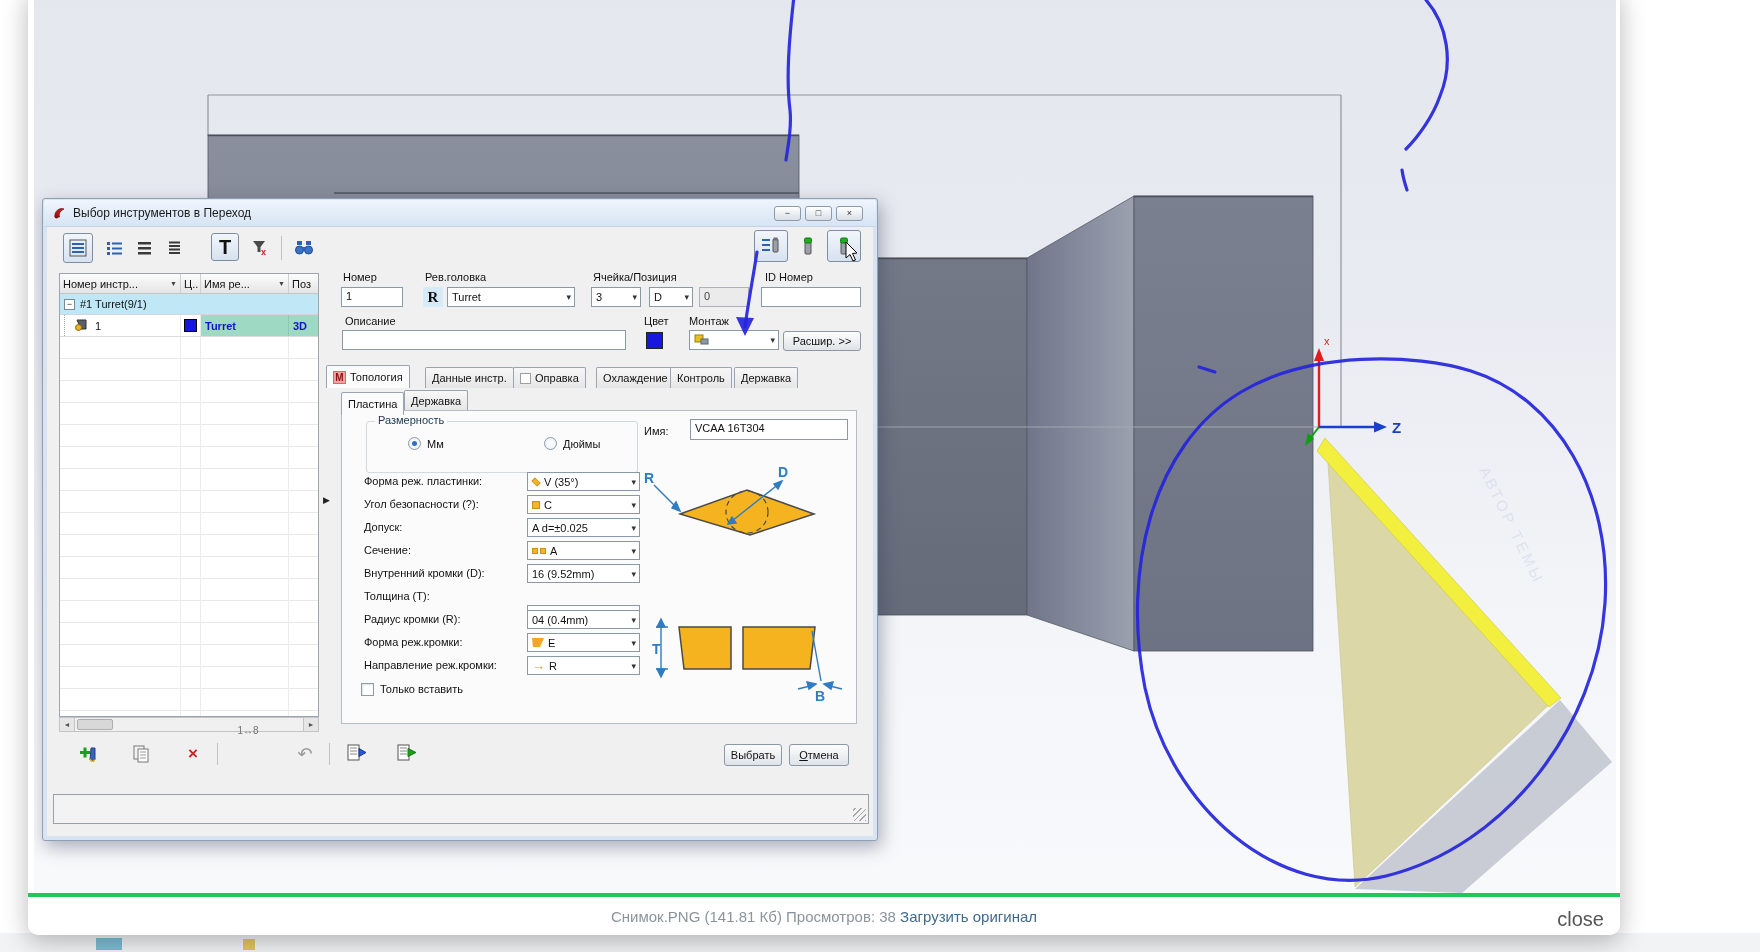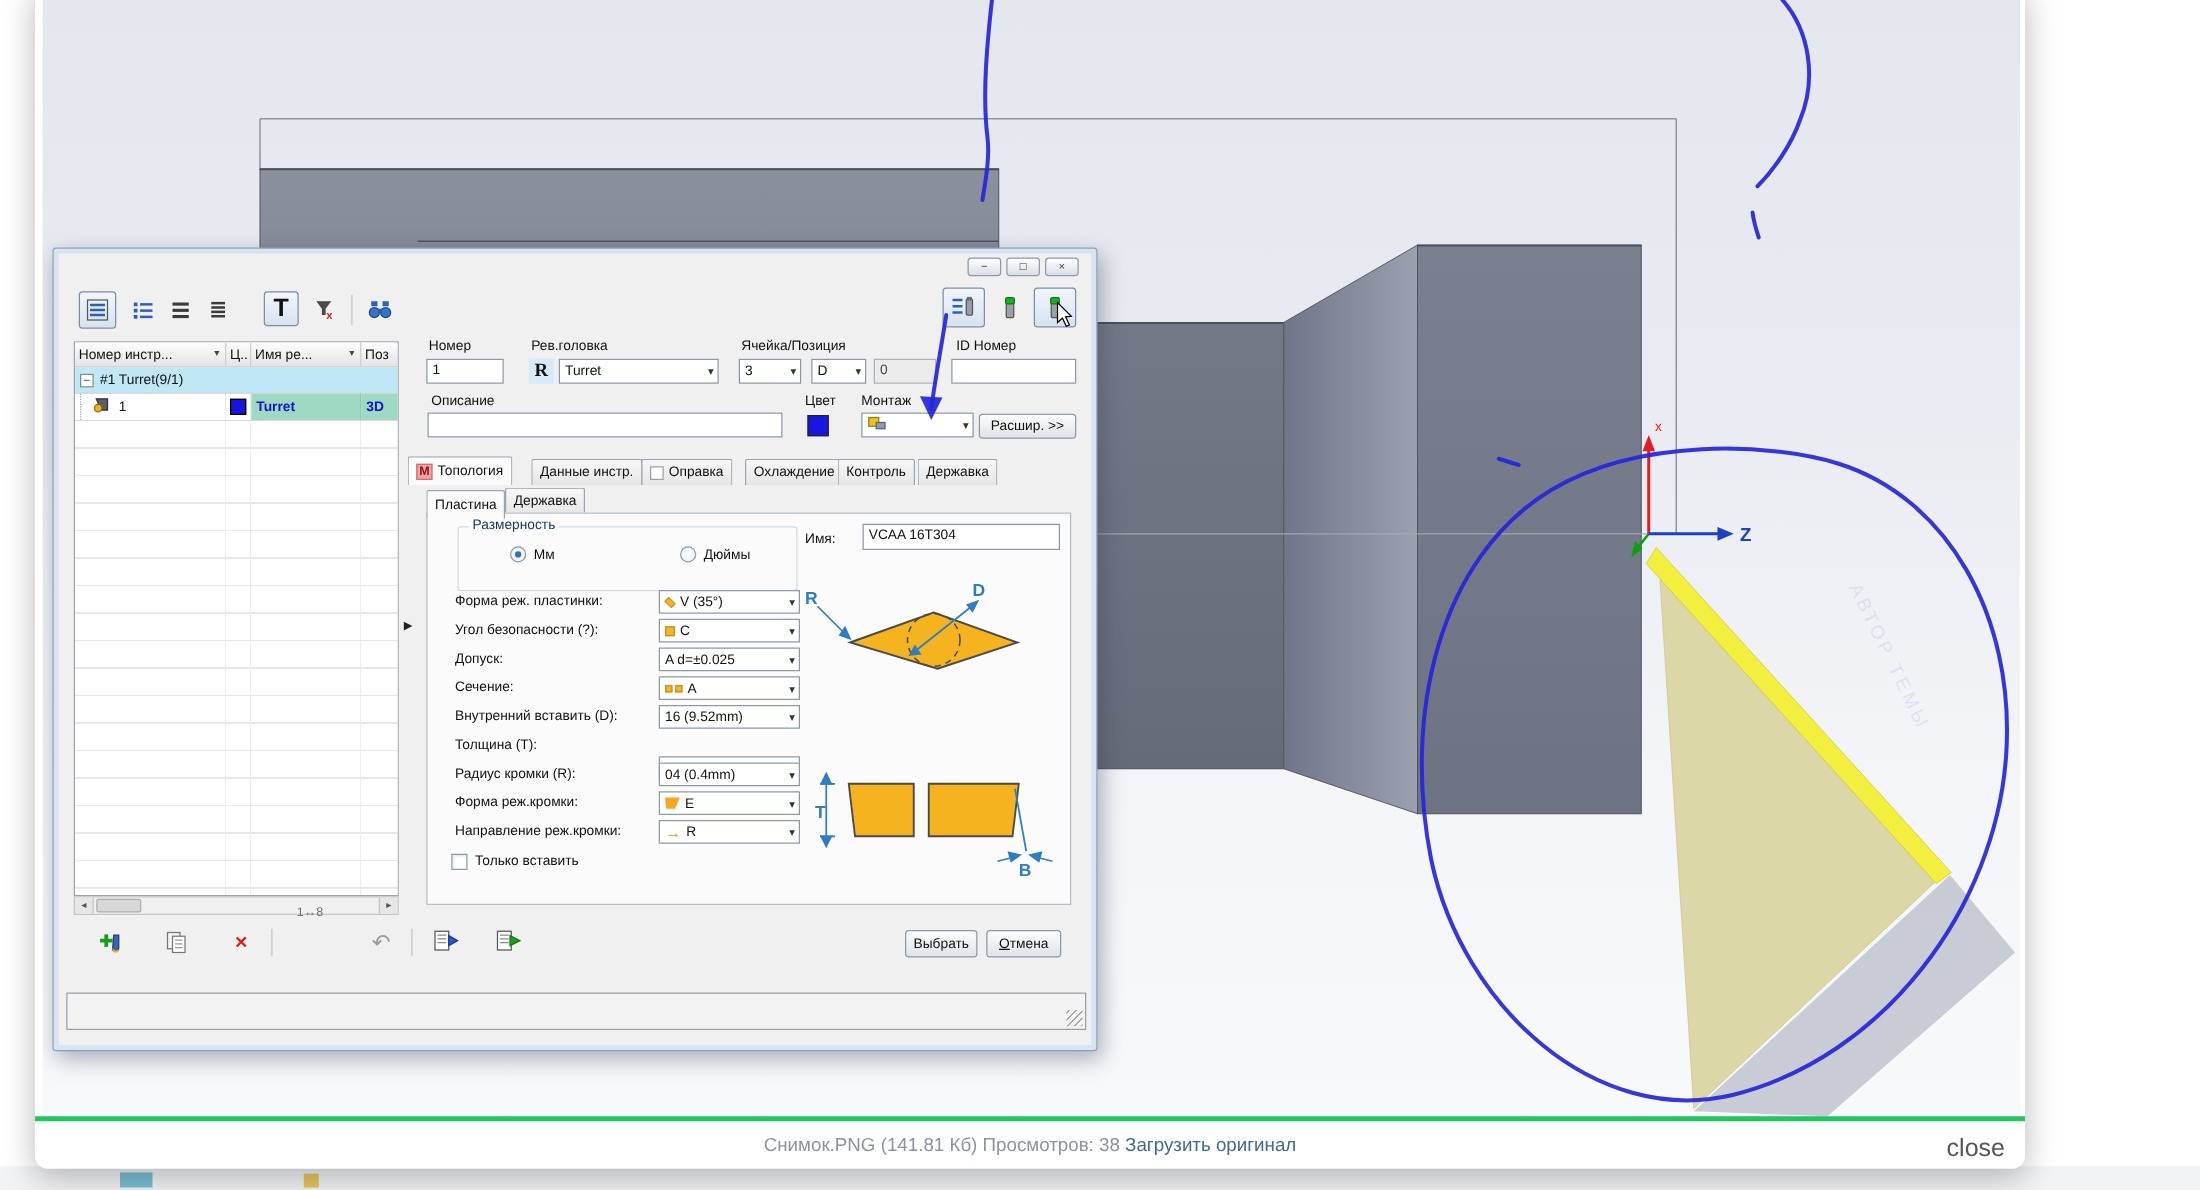--- a/index.html
+++ b/index.html
@@ -161,20 +161,29 @@
           <polygon points="1271,446 1280,439 1274,433" fill="#0ca00c"></polygon>
           <path d="M1285,427 H1342" stroke="#1840c8" stroke-width="2.4"></path>
           <polygon points="1353,427 1340,421.5 1340,432.5" fill="#1840c8"></polygon>
           <text x="1358" y="433" font-size="15" font-weight="bold" fill="#1b3fc0">Z</text>
         </g>
 
         <text x="1445" y="470" font-size="15" letter-spacing="3" fill="rgba(110,140,190,0.16)" transform="rotate(64 1445 470)">АВТОР ТЕМЫ</text>
       </svg>
 
       <div class="dialog">
+        <div class="dlg-title">
+          <span class="mini-ico">
+            <svg width="15" height="15" viewBox="0 0 15 15">
+                <path d="M3,12 C2,6 8,2 12,4 C9,5.5 6.5,7.5 7.5,12 Z" fill="#b81818" stroke="#701010" stroke-width="0.7"></path>
+                <circle cx="4.5" cy="11.5" r="2" fill="#8a1212"></circle>
+              </svg>
+          </span>
+          <span class="dlg-title-text">Выбор инструментов в Переход</span>
+        </div>
         <div class="capbtn" style="left:731px;">
             <span>−</span>
           </div>
         <div class="capbtn" style="left:762px;">
             <span>□</span>
           </div>
         <div class="capbtn" style="left:793px;">
             <span>×</span>
           </div>
 
@@ -409,21 +418,21 @@
           </div>
           <span class="frow-label" style="top:133px;">Сечение:</span>
           <div class="combo frow-combo" style="position:absolute;top:130px;">
             <span class="i-sq2">
                 <i></i>
                 <i></i>
               </span>
             <span>A</span>
               <span class="arr">▾</span>
           </div>
-          <span class="frow-label" style="top:156px;">Внутренний вставить (D):</span>
+          <span class="frow-label" style="top:156px;">Внутренний кромки (D):</span>
           <div class="combo frow-combo" style="position:absolute;top:153px;">
             <span>16 (9.52mm)</span>
               <span class="arr">▾</span>
           </div>
           <span class="frow-label" style="top:179px;">Толщина (T):</span>
           <div class="combo frow-combo" style="position:absolute;top:176px;margin-top:18px;">
             <span>T3 (3.97mm)</span>
               <span class="arr">▾</span>
           </div>
           <span class="frow-label" style="top:202px;">Радиус кромки (R):</span>

